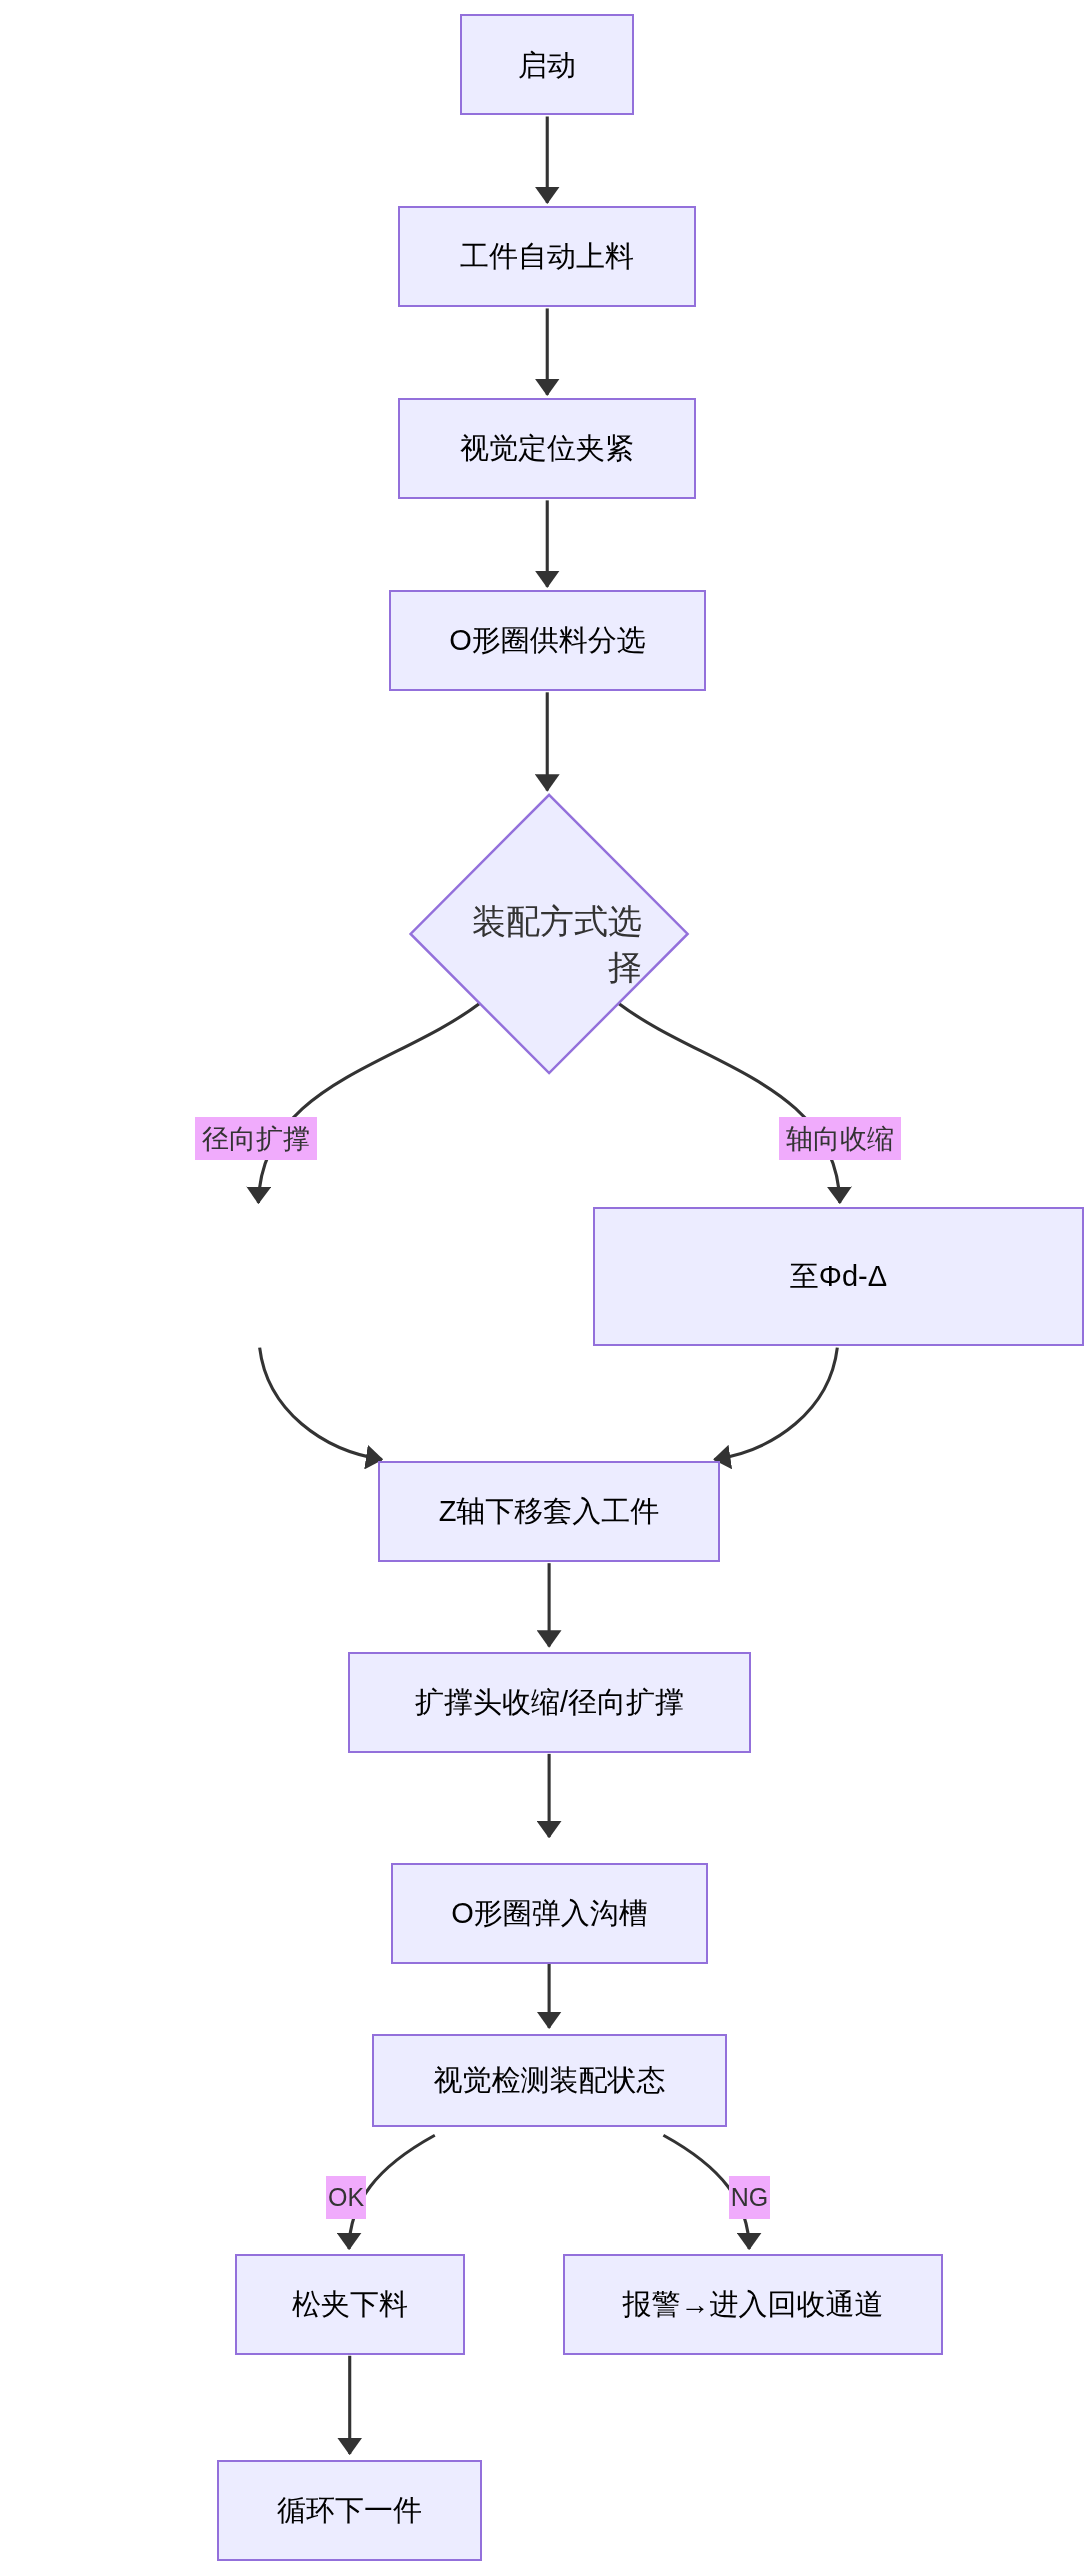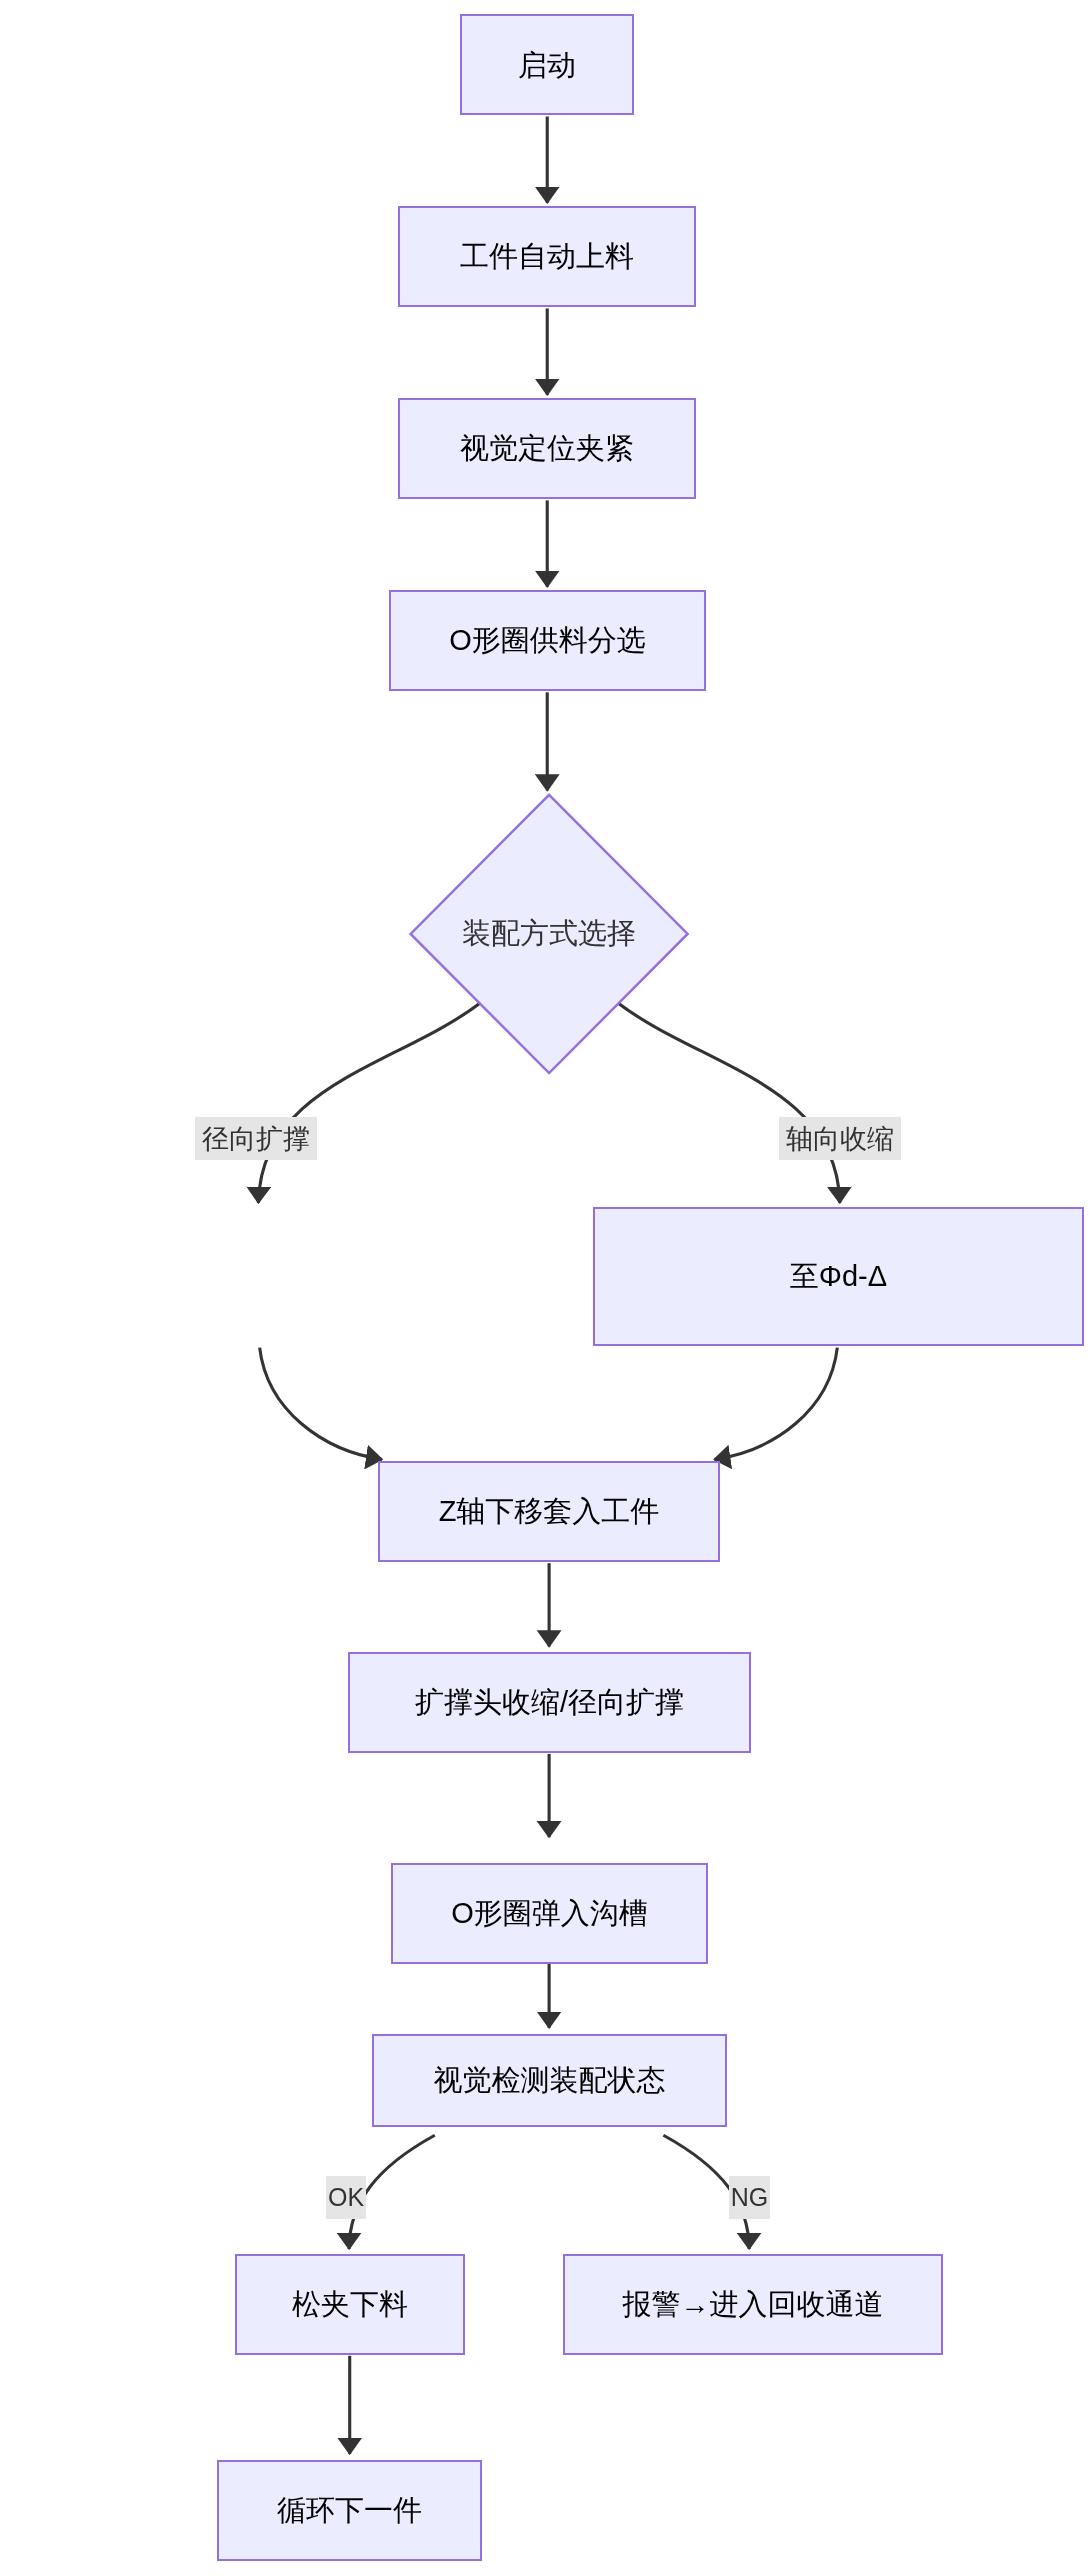--- a/index.html
+++ b/index.html
@@ -21,25 +21,25 @@
     box-sizing:border-box;
     display:flex;flex-direction:column;
     align-items:center;justify-content:center;
     text-align:center;
     font-size:29px;line-height:1.45;
     color:#000000;
   }
   .diamond-text{
     position:absolute;
     display:flex;align-items:center;justify-content:center;
-    text-align:left;font-size:29px;color:#333333;
+    text-align:right;font-size:34px;color:#333333;margin-top:11px;
   }
   .edge-label{
     position:absolute;
-    background:#e5e5e5;
+    background:#f0abfc;
     display:flex;align-items:center;justify-content:center;
     text-align:center;font-size:27px;color:#333333;
     box-sizing:border-box;
   }
 </style>
 </head>
 <body>
 
 <div class="canvas">
 

